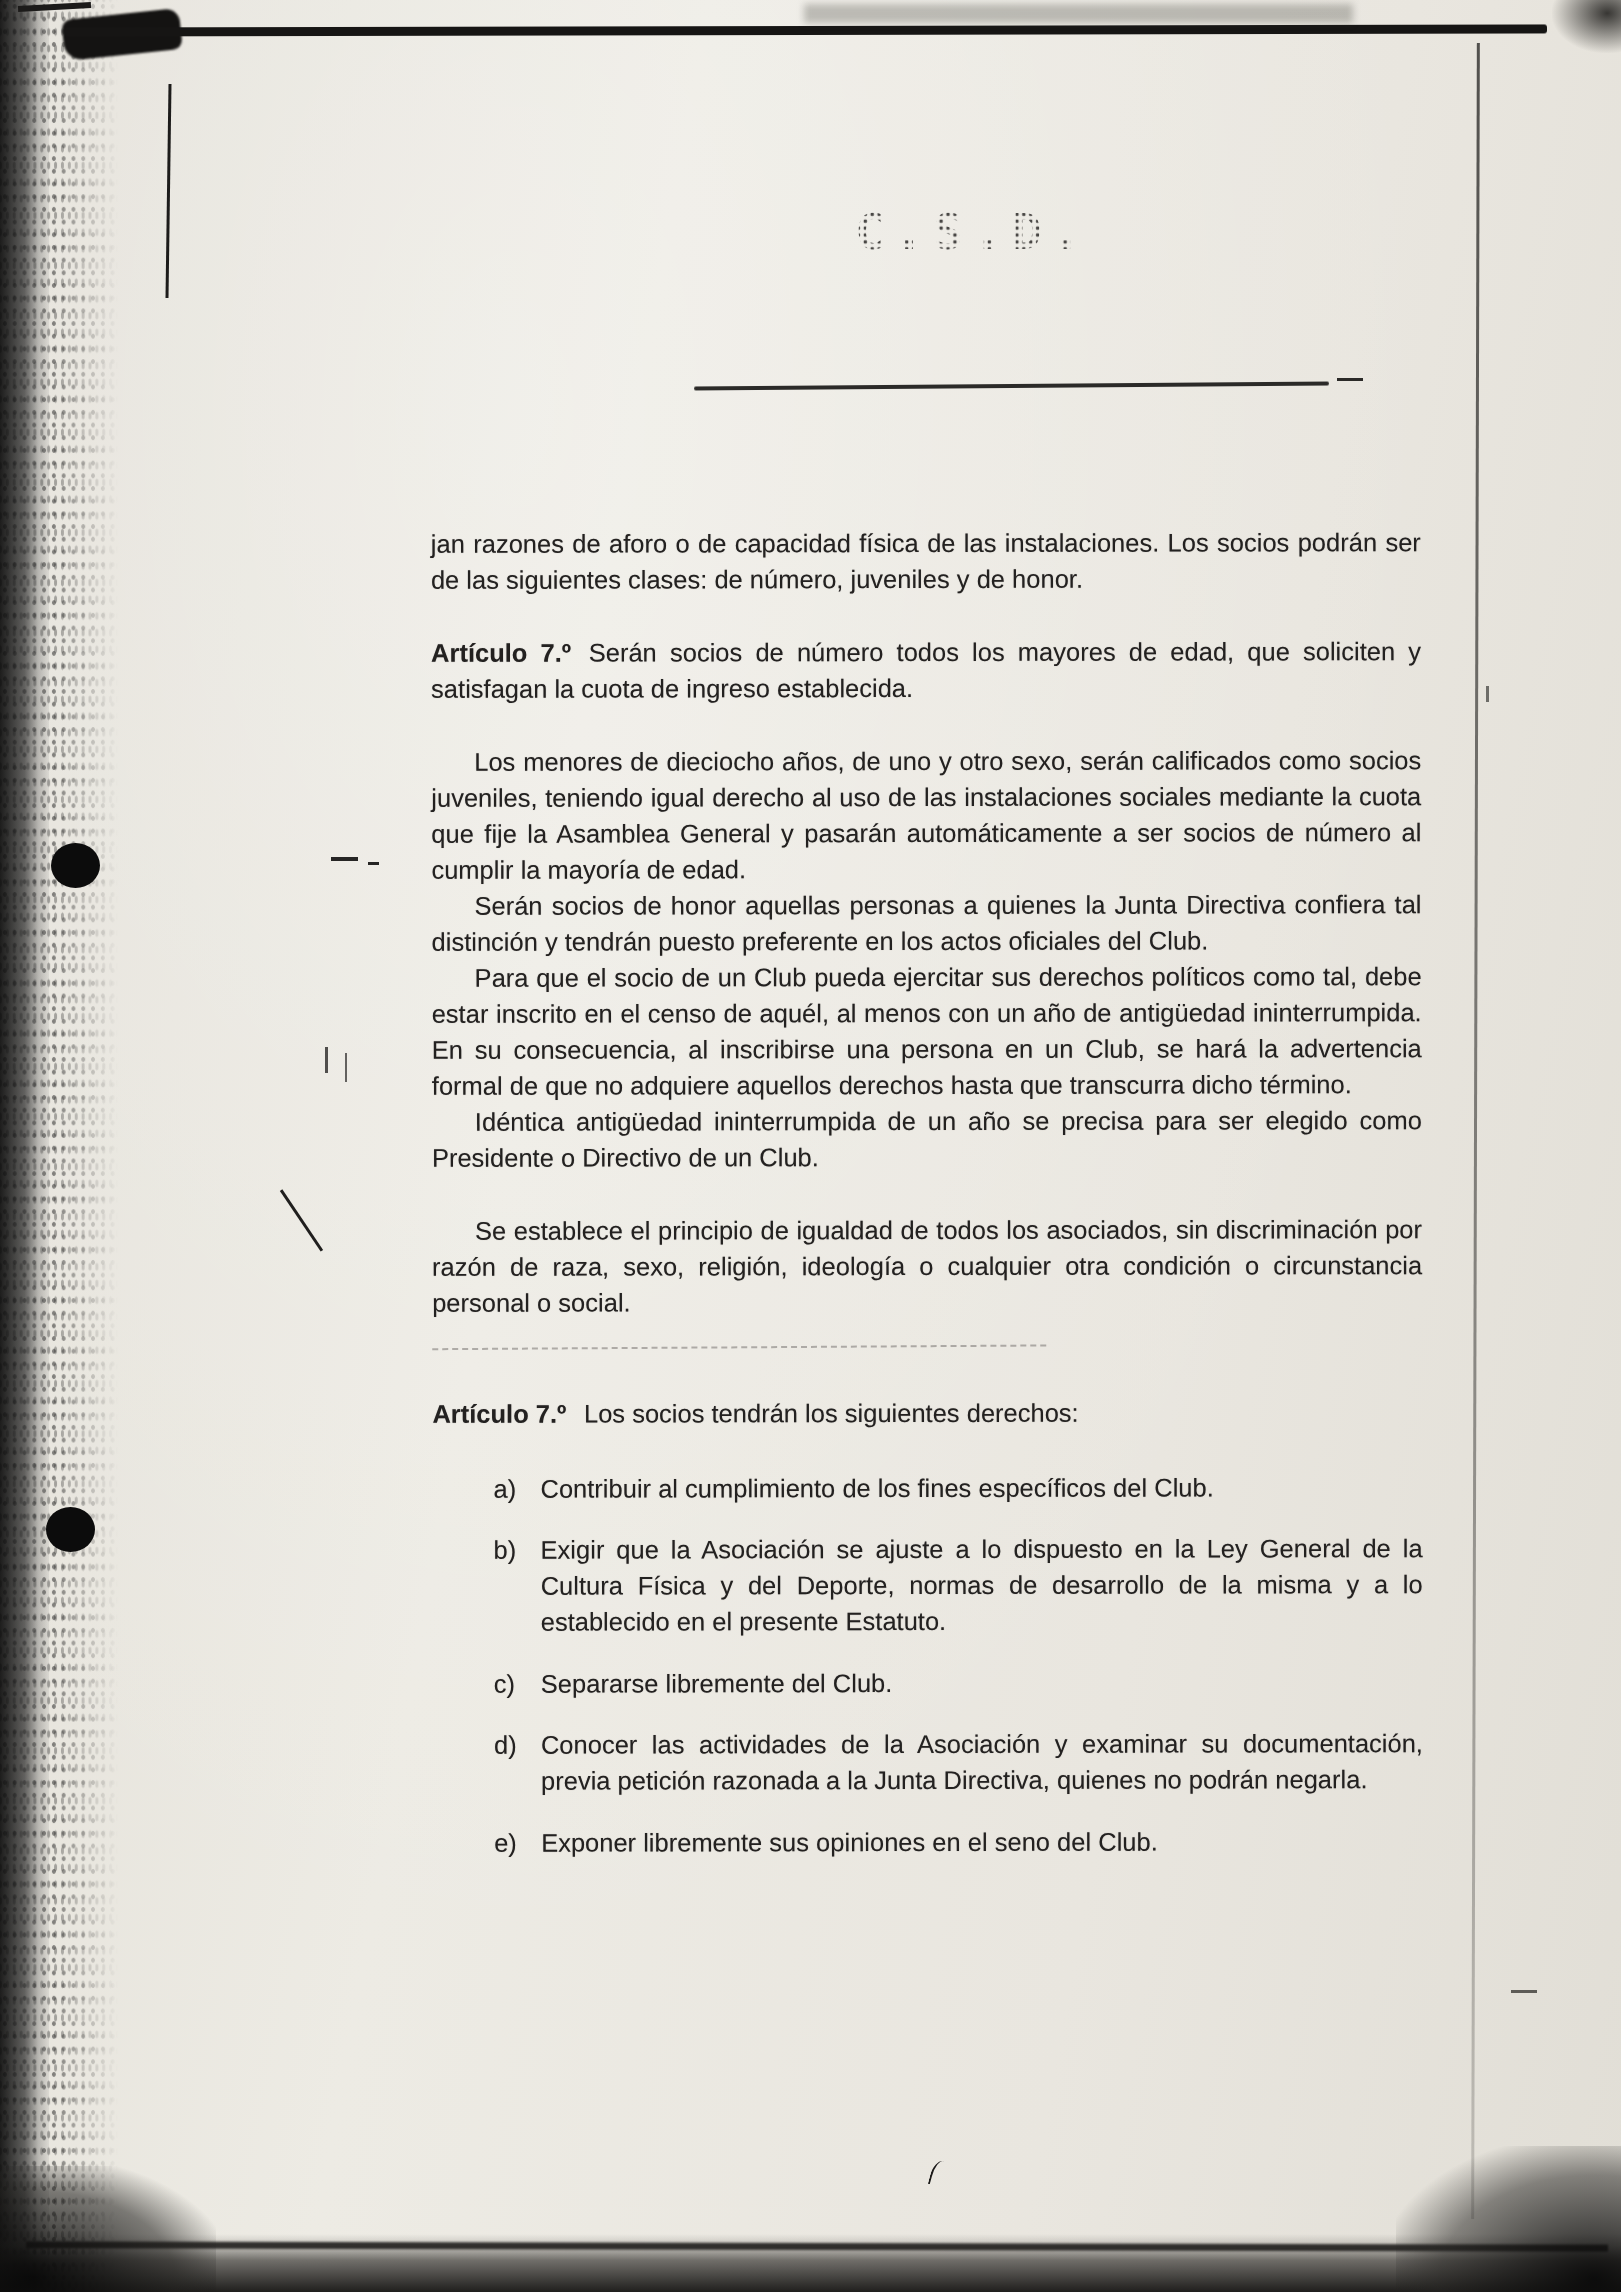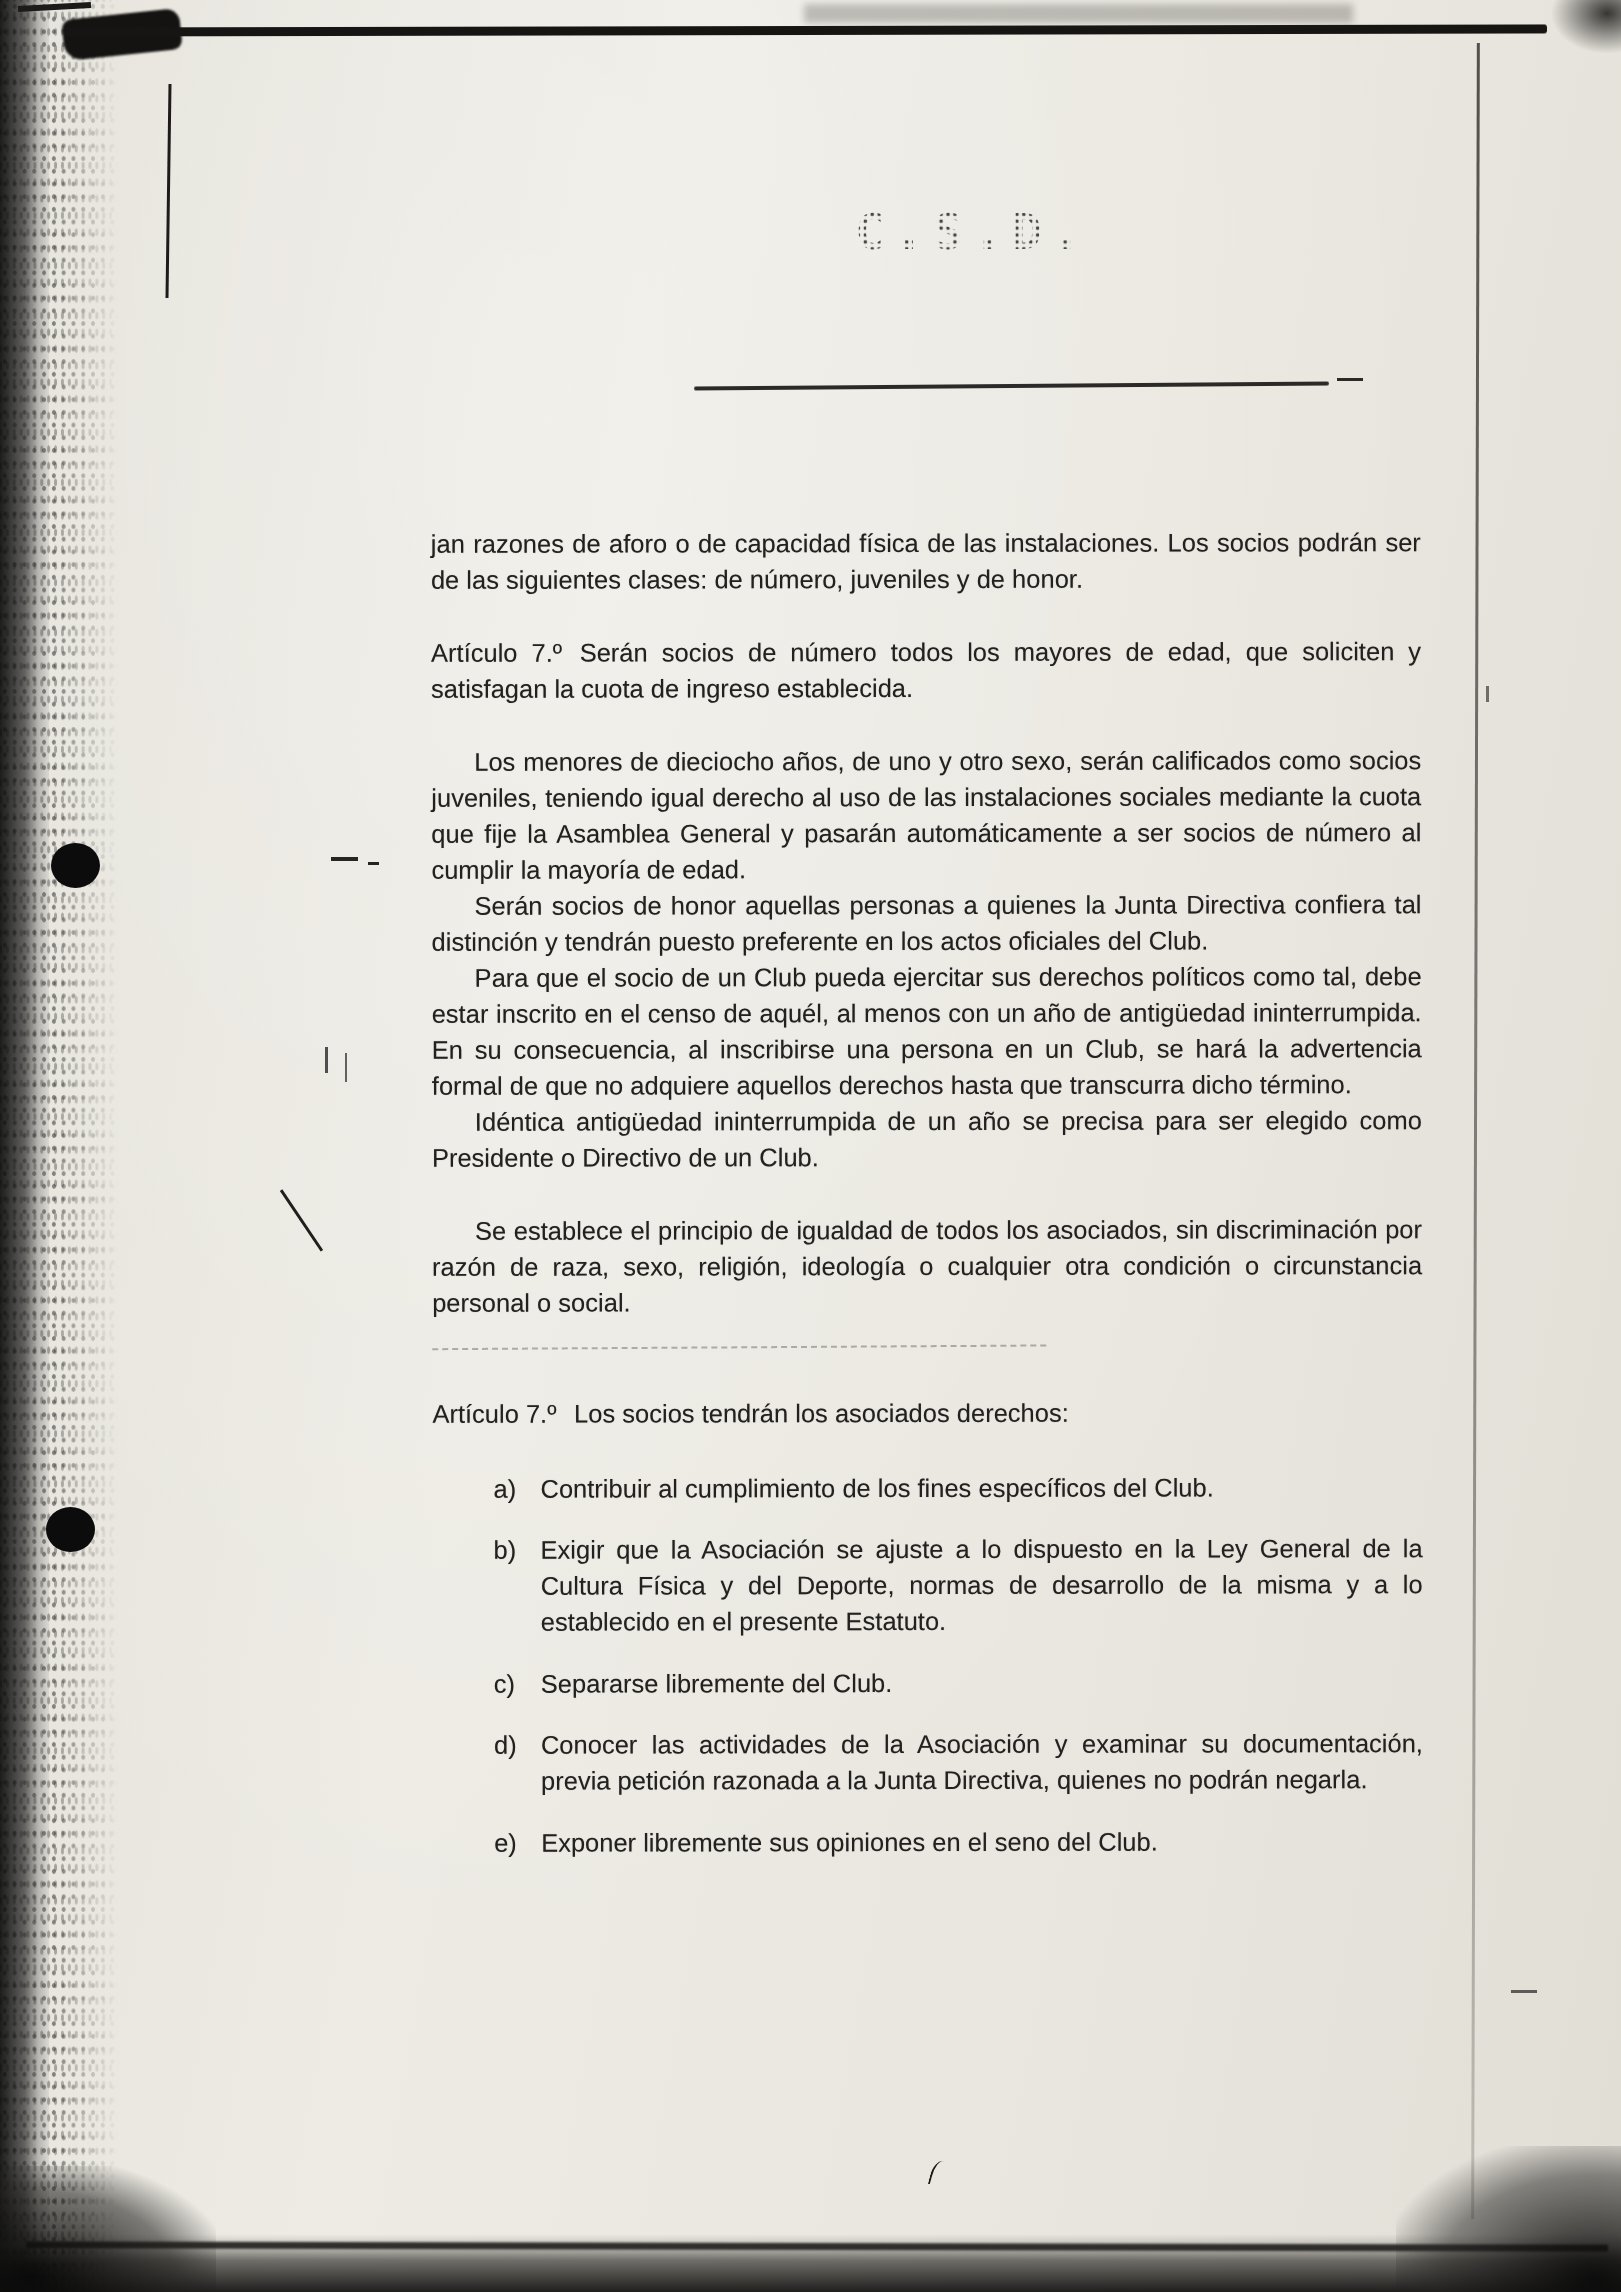--- a/index.html
+++ b/index.html
@@ -87,21 +87,21 @@
 
   
   .content { position:absolute; left:432px; top:525px; width:990px;
     font-size:25.5px; line-height:36px; color:#232120; text-align:justify;
     transform: rotate(-.1deg);
     text-shadow: 0 0 1px rgba(35,33,32,.3); }
   .para { margin:0; text-align:justify; }
   .gap-b { margin-bottom:37px; }
   .mt { margin-top:37px; }
   .indent { text-indent:43px; }
-  .article-label { font-weight:normal; padding-right:17.6px; }
+  .article-label { font-weight:bold; padding-right:17.6px; }
   .pencil-line { border:none; border-top:2px dashed rgba(95,92,88,.45);
     width:62%; margin:25.5px auto 0 0; transform: rotate(-.25deg); }
   .art8 { margin-top:47px; }
   .list { margin-top:39px; }
   .list-item { display:flex; align-items:flex-start; margin-bottom:25.5px; }
   .list-marker { flex:0 0 47px; margin-left:61px; }
   .list-text { flex:1; text-align:justify; }
 </style>
 </head>
 <body>
@@ -145,21 +145,21 @@
 
     <p class="para indent">Los menores de dieciocho años, de uno y otro sexo, serán calificados como socios juveniles, teniendo igual derecho al uso de las instalaciones sociales mediante la cuota que fije la Asamblea General y pasarán automáticamente a ser socios de número al cumplir la mayoría de edad.</p>
     <p class="para indent">Serán socios de honor aquellas personas a quienes la Junta Directiva confiera tal distinción y tendrán puesto preferente en los actos oficiales del Club.</p>
     <p class="para indent">Para que el socio de un Club pueda ejercitar sus derechos políticos como tal, debe estar inscrito en el censo de aquél, al menos con un año de antigüedad ininterrumpida. En su consecuencia, al inscribirse una persona en un Club, se hará la advertencia formal de que no adquiere aquellos derechos hasta que transcurra dicho término.</p>
     <p class="para indent">Idéntica antigüedad ininterrumpida de un año se precisa para ser elegido como Presidente o Directivo de un Club.</p>
 
     <p class="para indent mt">Se establece el principio de igualdad de todos los asociados, sin discriminación por razón de raza, sexo, religión, ideología o cualquier otra condición o circunstancia personal o social.</p>
 
     <hr class="pencil-line">
 
-    <p class="para art8"><span class="article-label">Artículo 7.º</span><span>Los socios tendrán los asociados derechos:</span></p>
+    <p class="para art8"><span class="article-label">Artículo 7.º</span><span>Los socios tendrán los siguientes derechos:</span></p>
 
     <div class="list">
       <div class="list-item">
         <span class="list-marker">a)</span>
         <span class="list-text">Contribuir al cumplimiento de los fines específicos del Club.</span>
       </div>
       <div class="list-item">
         <span class="list-marker">b)</span>
         <span class="list-text">Exigir que la Asociación se ajuste a lo dispuesto en la Ley General de la Cultura Física y del Deporte, normas de desarrollo de la misma y a lo establecido en el presente Estatuto.</span>
       </div>

